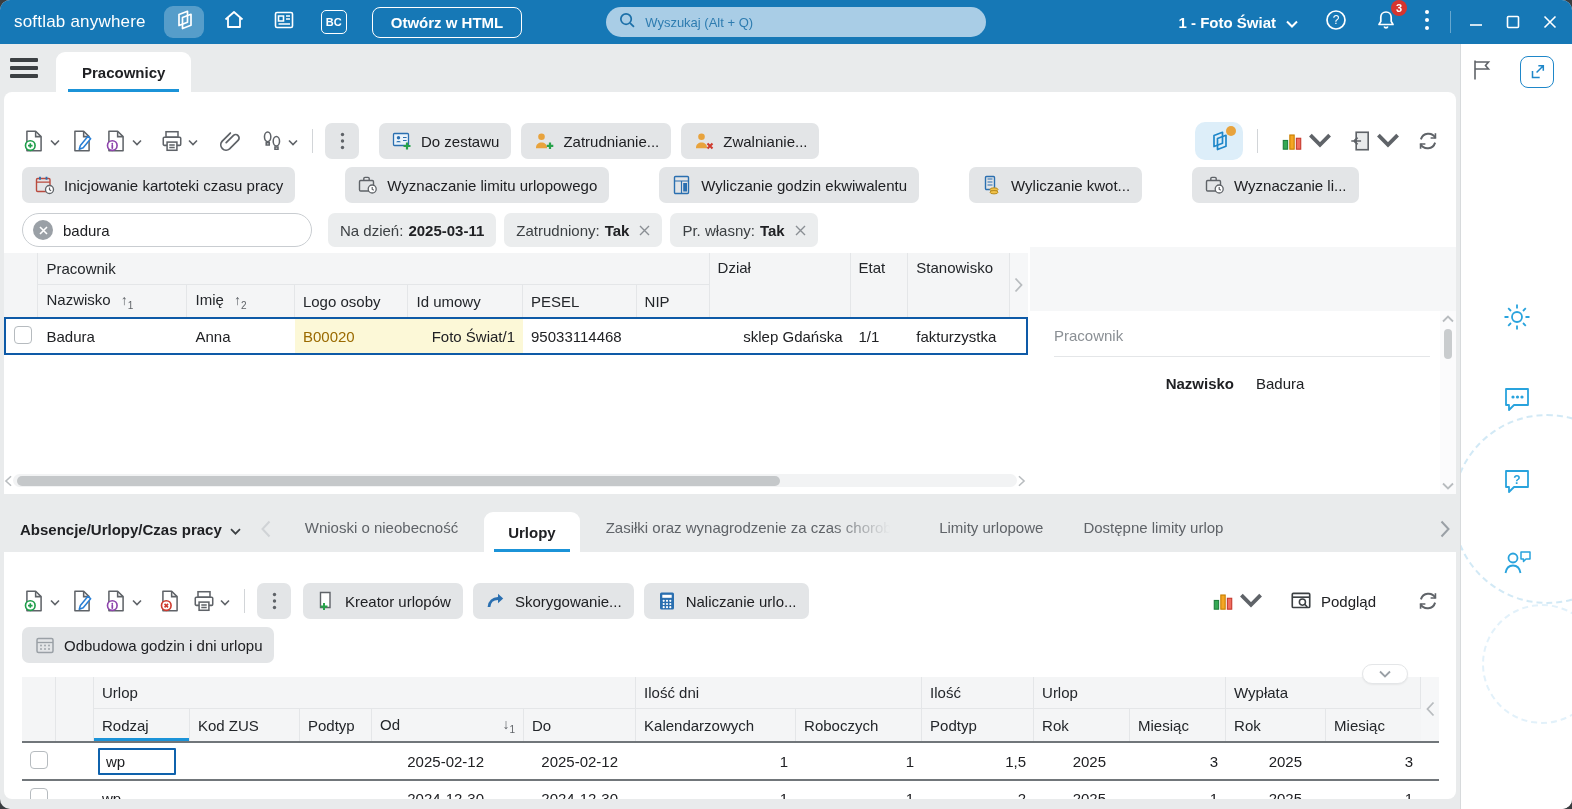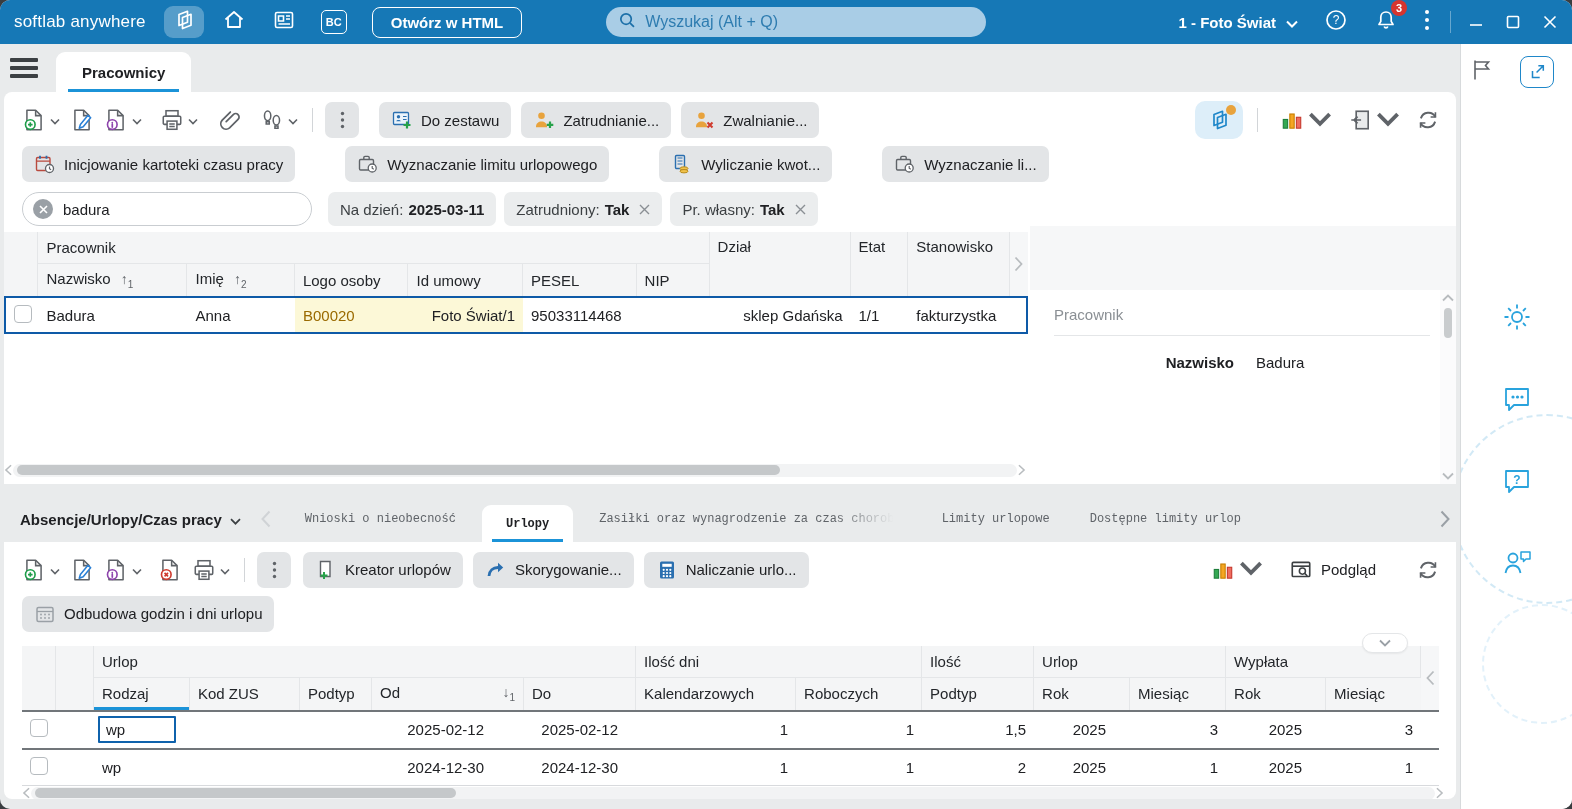--- a/index.html
+++ b/index.html
@@ -8,21 +8,21 @@
   .window { width:1572px; height:809px; border-radius:10px; overflow:hidden; display:flex; flex-direction:column; background:#e9ebec; }
 
   
   .titlebar { height:44px; background:#1678b6; display:flex; align-items:center; color:#fff; flex:none; padding-left:14px; }
   .app-name { font-size:17px; letter-spacing:.2px; margin-right:18px; white-space:nowrap; }
   .tb-iconbtn { width:40px; height:32px; display:flex; align-items:center; justify-content:center; border-radius:9px; margin-right:10px; cursor:pointer; }
   .tb-iconbtn.active { background:rgba(255,255,255,.28); }
   .bc-box { width:26px; height:24px; border:1.6px solid #fff; border-radius:5px; display:flex; align-items:center; justify-content:center; font-size:11px; font-weight:bold; }
   .open-html { height:31px; border:1.6px solid #fff; border-radius:8px; background:transparent; color:#fff; font-weight:bold; font-size:15px; padding:0 18px; margin-left:8px; font-family:inherit; cursor:pointer; }
   .tb-search { margin-left:84px; width:380px; height:30px; background:#a9cde6; border-radius:15px; display:flex; align-items:center; padding:0 12px; }
-  .tb-search input { flex:1; border:none; outline:none; background:transparent; font-size:16px; color:#1b6fa8; font-family:inherit; margin-left:8px; }
+  .tb-search input { flex:1; border:none; outline:none; background:transparent; font-size:13px; color:#1b6fa8; font-family:inherit; margin-left:8px; }
   .tb-search input::placeholder { color:#2e7cb0; opacity:1; }
   .tb-right { margin-left:auto; display:flex; align-items:center; }
   .company { display:flex; align-items:center; font-size:15px; font-weight:bold; cursor:pointer; white-space:nowrap; }
   .company .chev { margin-left:10px; }
   .tb-circle { margin-left:26px; cursor:pointer; position:relative; display:flex; align-items:center; }
   .badge { position:absolute; top:-8px; right:-9px; min-width:16px; height:16px; background:#d6352f; border-radius:8px; color:#fff; font-size:11px; font-weight:bold; display:flex; align-items:center; justify-content:center; padding:0 3px; }
   .tb-sep { width:1px; height:22px; background:rgba(255,255,255,.35); margin:0 10px 0 20px; }
   .winbtn { width:30px; height:30px; display:flex; align-items:center; justify-content:center; cursor:pointer; margin-right:7px; }
 
   
@@ -32,21 +32,21 @@
 
   .tabstrip { height:48px; display:flex; align-items:flex-end; flex:none; }
   .hamburger { width:28px; height:28px; margin:0 18px 10px 6px; cursor:pointer; display:flex; flex-direction:column; justify-content:center; gap:4px; }
   .hamburger i { display:block; height:4px; background:#3c4043; border-radius:1px; }
   .main-tab { background:#fff; border-radius:9px 9px 0 0; height:40px; padding:0 26px; display:flex; align-items:center; font-size:15px; font-weight:bold; position:relative; cursor:pointer; }
   .main-tab::after { content:""; position:absolute; left:12px; right:12px; bottom:0; height:3px; background:#1b93d8; }
 
   .card { flex:1; background:#fff; border-radius:8px; margin:0 4px 10px 0; display:flex; flex-direction:column; overflow:hidden; min-height:0; }
 
   
-  .toolbar { display:flex; align-items:center; padding:10px 16px 0 18px; height:46px; flex:none; }
+  .toolbar { display:flex; align-items:center; padding:10px 16px 0 18px; height:46px; flex:none;margin-top:21px; }
   .tool-ic { display:flex; align-items:center; margin-right:10px; cursor:pointer; }
   .tool-ic svg.main { width:24px; height:24px; }
   .tool-ic .chev { margin-left:4px; }
   .v-sep { width:1px; height:24px; background:#d2d5d8; margin:0 12px 0 4px; }
   .kebab-btn { width:34px; height:36px; background:#e3e5e7; border-radius:7px; display:flex; align-items:center; justify-content:center; cursor:pointer; margin-right:12px; }
   .gbtn { height:36px; background:#e3e5e7; border:none; border-radius:7px; display:flex; align-items:center; padding:0 12px; font-size:15px; font-family:inherit; color:#202124; margin-right:10px; cursor:pointer; white-space:nowrap; }
   .gbtn svg { width:22px; height:22px; margin-right:8px; flex:none; }
   .toolbar-right { margin-left:auto; display:flex; align-items:center;text-align:center; }
   .layers-toggle { width:48px; height:38px; background:#ddeef9; border-radius:10px; display:flex; align-items:center; justify-content:center; position:relative; cursor:pointer; }
   .layers-toggle .dot { position:absolute; top:4px; right:7px; width:10px; height:10px; background:#e8a33d; border-radius:50%; }
@@ -103,21 +103,21 @@
   .hscroll { height:15px; display:flex; align-items:center; flex:none; }
   .hscroll .track { flex:1; height:13px; background:#f2f3f4; border-radius:7px; position:relative; }
   .hscroll .thumb { position:absolute; top:1.5px; height:10px; background:#c5c8ca; border-radius:5px; }
   .emp-wrap .hscroll { margin:auto 4px 6px 0; }
 
   
   .band { height:58px; background:#e9ebec; display:flex; align-items:flex-end; flex:none; padding-left:16px; }
   .band-selector { display:flex; align-items:center; font-size:15px; font-weight:bold; margin-bottom:14px; cursor:pointer; white-space:nowrap; }
   .band-selector .chev { margin-left:8px; }
   .band-nav { color:#d0d3d6; margin:0 14px 14px 20px; display:flex; }
-  .band-tab { font-size:12px; color:#5f6368; margin:0 20px; padding-bottom:16px; cursor:pointer; white-space:nowrap;font-family:Liberation Mono, monospace; }
+  .band-tab { font-size:15px; color:#5f6368; margin:0 20px; padding-bottom:16px; cursor:pointer; white-space:nowrap; }
   .band-tab.active { background:#fff; border-radius:9px 9px 0 0; color:#202124; font-weight:bold; padding:12px 24px 11px; margin:0 6px; position:relative; }
   .band-tab.active::after { content:""; position:absolute; left:10px; right:10px; bottom:0; height:3px; background:#1b93d8; }
   .band-tab.fade { position:relative; }
   .band-tab.fade::after { content:""; position:absolute; right:-2px; top:0; bottom:0; width:70px; background:linear-gradient(90deg, rgba(233,235,236,0), #e9ebec 85%); }
   .band-nav.end { margin:0 6px 14px auto; color:#9aa0a6; }
 
   
   .bottom-white { flex:1; display:flex; flex-direction:column; min-height:0; }
   .odb-row { padding:8px 16px 0 18px; height:44px; display:flex; align-items:center; flex:none; }
   .vac-wrap { position:relative; margin:14px 12px 0 18px; flex:none; }
@@ -406,20 +406,28 @@
             <span>Inicjowanie kartoteki czasu pracy</span>
           </button>
           <button class="gbtn">
             <svg viewBox="0 0 22 22" fill="none" stroke="#5f6368">
               <rect x="2.5" y="6.5" width="14" height="10.5" rx="1.2" stroke-width="1.4"></rect>
               <path d="M6.8 6.5V4.6a1.2 1.2 0 0 1 1.2-1.2h3a1.2 1.2 0 0 1 1.2 1.2v1.9" stroke-width="1.4"></path>
               <circle cx="15.2" cy="15" r="4" fill="#fff" stroke-width="1.3"></circle>
               <path d="M15.2 12.9v2.3l1.6 1" stroke-width="1.2"></path>
             </svg>
             <span>Wyznaczanie limitu urlopowego</span>
+          </button>
+          <button class="gbtn">
+            <svg viewBox="0 0 22 22" fill="none" stroke="#2a6fb0">
+              <rect x="3.5" y="2.5" width="14" height="17" rx="1" stroke-width="1.4"></rect>
+              <path d="M3.5 7h14M10.5 7v12.5" stroke-width="1.2"></path>
+              <rect x="12.2" y="9" width="3.8" height="8.5" fill="#2a6fb0" stroke="none"></rect>
+            </svg>
+            <span>Wyliczanie godzin ekwiwalentu</span>
           </button>
           <button class="gbtn">
             <svg viewBox="0 0 22 22" fill="none">
               <rect x="4.5" y="2.5" width="9" height="13" rx="1" stroke="#2a6fb0" stroke-width="1.4"></rect>
               <path d="M6.5 5h5M6.5 8h5M6.5 11h5" stroke="#2a6fb0" stroke-width="1.1"></path>
               <ellipse cx="13" cy="15.5" rx="4" ry="1.7" fill="#f0c24b" stroke="#b98c1d" stroke-width="1"></ellipse>
               <ellipse cx="13" cy="18.2" rx="4" ry="1.7" fill="#f0c24b" stroke="#b98c1d" stroke-width="1"></ellipse>
             </svg>
             <span>Wyliczanie kwot...</span>
           </button>

